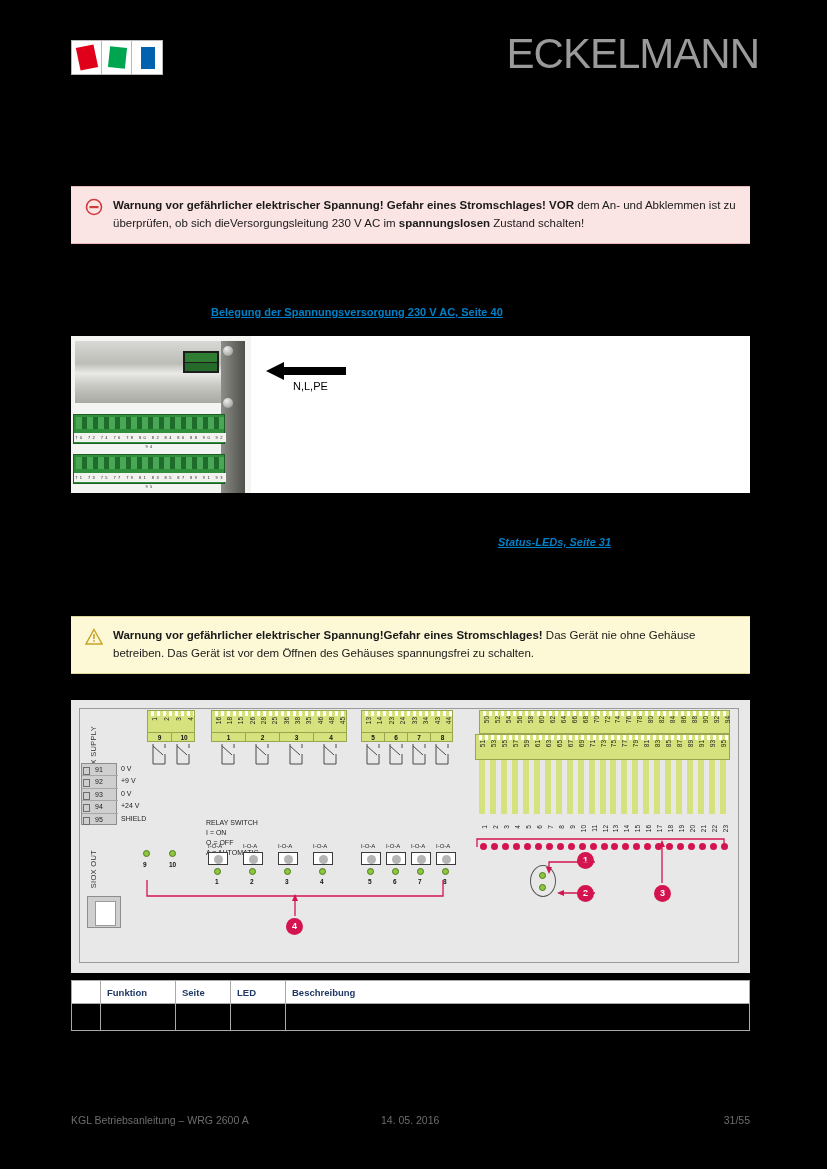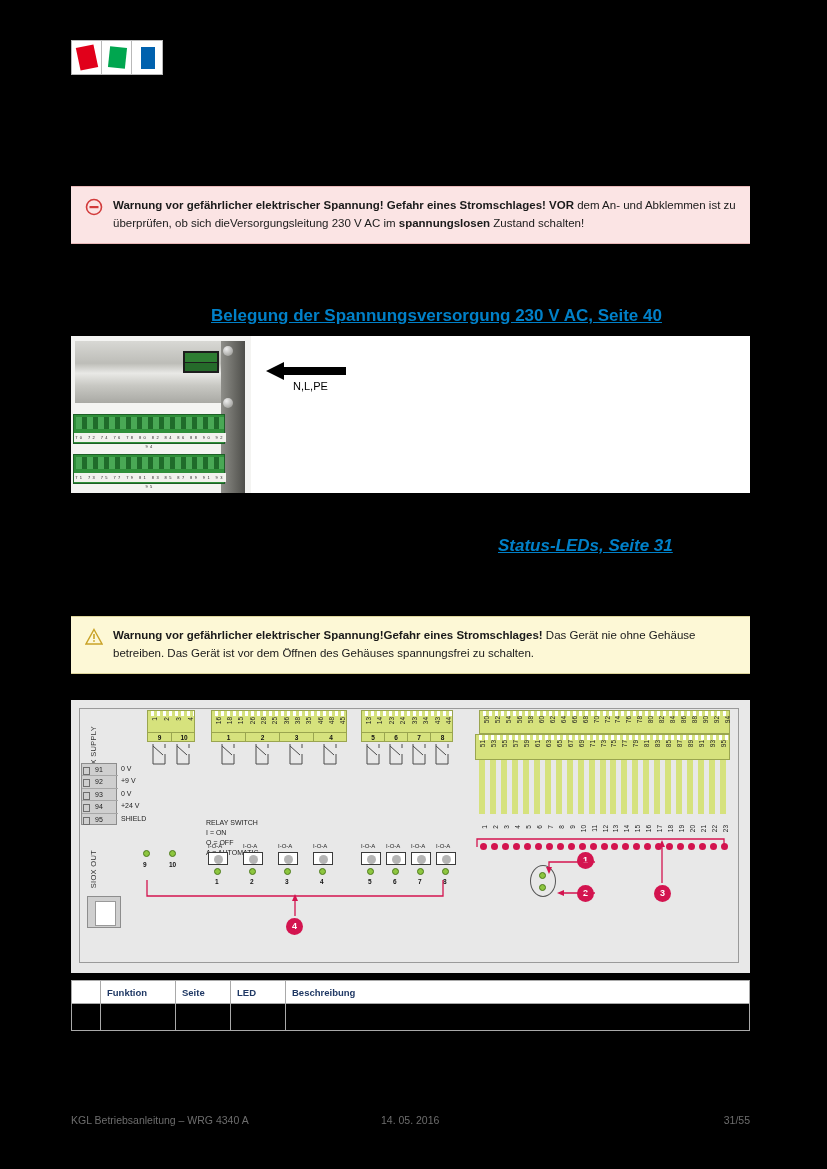--- a/index.html
+++ b/index.html
@@ -18,21 +18,21 @@
   .brand{position:absolute;right:68px;top:30px;font-size:42px;letter-spacing:-1px;color:#9a9a9a;
          font-family:"Liberation Sans",sans-serif;font-weight:400;}
 
   
   .note{position:absolute;box-sizing:border-box;padding:10px 12px 10px 42px;font-size:11.5px;line-height:1.55;color:#1a1a1a;}
   .note-danger{left:71px;top:186px;width:679px;background:#fbe4e4;border-top:1px solid #e8b8b8;border-bottom:1px solid #e8b8b8;}
   .note-warn{left:71px;top:616px;width:679px;background:#fdf8d6;border-top:1px solid #ddd49a;border-bottom:1px solid #ddd49a;}
   .note .ico{position:absolute;left:14px;top:11px;width:18px;height:18px;}
   .note b{font-weight:bold;}
 
-  .link{position:absolute;color:#0080c8;font-size:17px;font-weight:bold;white-space:nowrap;padding-left:11px;}
+  .link{position:absolute;color:#0080c8;font-size:11px;font-weight:bold;white-space:nowrap;padding-left:11px;}
   .link-a{left:200px;top:306px;}
   .link-b{left:487px;top:536px;font-style:italic;}
 
   
   .photo-frame{position:absolute;left:71px;top:336px;width:679px;height:157px;background:#fff;}
   .photo{position:absolute;left:0;top:0;width:180px;height:157px;background:#f4f4f2;overflow:hidden;}
   .dev-top{position:absolute;left:4px;top:5px;width:168px;height:62px;
            background:linear-gradient(180deg,#d8d8d4 0%,#bdbdb8 36%,#e9e9e6 52%,#c8c8c3 72%,#a9a9a4 100%);}
   .dev-side{position:absolute;left:150px;top:5px;width:24px;height:152px;
             background:linear-gradient(90deg,#8e8e89 0%,#6b6b66 55%,#4e4e4a 100%);}
@@ -117,20 +117,21 @@
     <div class="logo-cell logo-c1">
         <div class="lg-red"></div>
       </div>
     <div class="logo-cell logo-c2">
         <div class="lg-green"></div>
       </div>
     <div class="logo-cell logo-c3">
         <div class="lg-blue"></div>
       </div>
   </div>
+  <div class="brand">ECKELMANN</div>
 </div>
 
 <div class="note note-danger">
   <span class="ico">
     <svg width="18" height="18" viewBox="0 0 18 18">
         <circle cx="9" cy="9" r="7.5" fill="none" stroke="#d23b3b" stroke-width="1.6"></circle>
         <rect x="4.5" y="8" width="9" height="2.2" fill="#d23b3b"></rect>
       </svg>
   </span>
   <b>Warnung vor gefährlicher elektrischer Spannung! Gefahr eines Stromschlages! VOR</b><span> dem An- und Abklemmen ist zu überprüfen, ob sich dieVersorgungsleitung 230 V AC im </span><b>spannungslosen</b><span> Zustand schalten!</span>
@@ -568,16 +569,16 @@
         <td class="c1"></td>
         <td class="c2"></td>
         <td class="c3"></td>
         <td></td>
       </tr>
     </tbody>
   </table>
 </div>
 
 <div class="footer">
-  <div class="ft ft-left">KGL Betriebsanleitung – WRG 4340 A</div>
+  <div class="ft ft-left">KGL Betriebsanleitung – WRG 2600 A</div>
   <div class="ft ft-mid">14. 05. 2016</div>
   <div class="ft ft-right">31/55</div>
 </div>
 
 </body></html>

